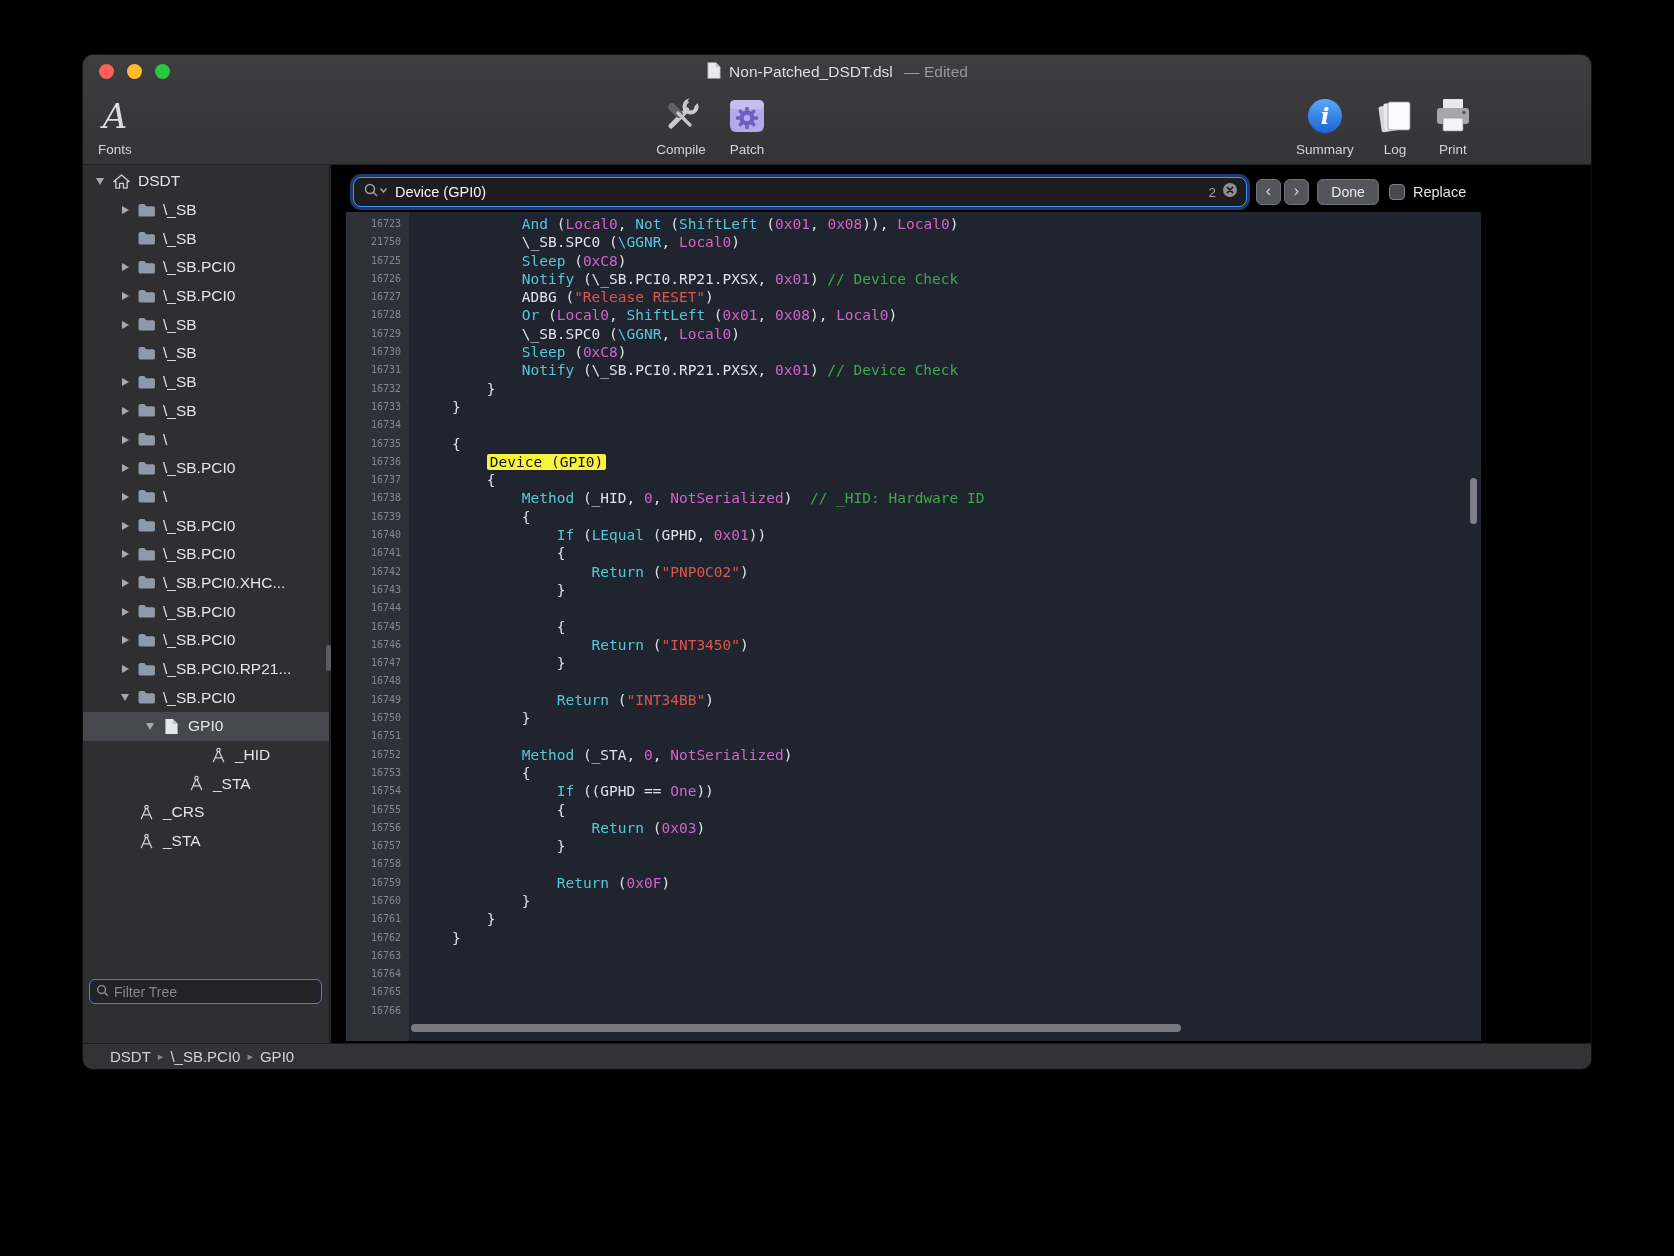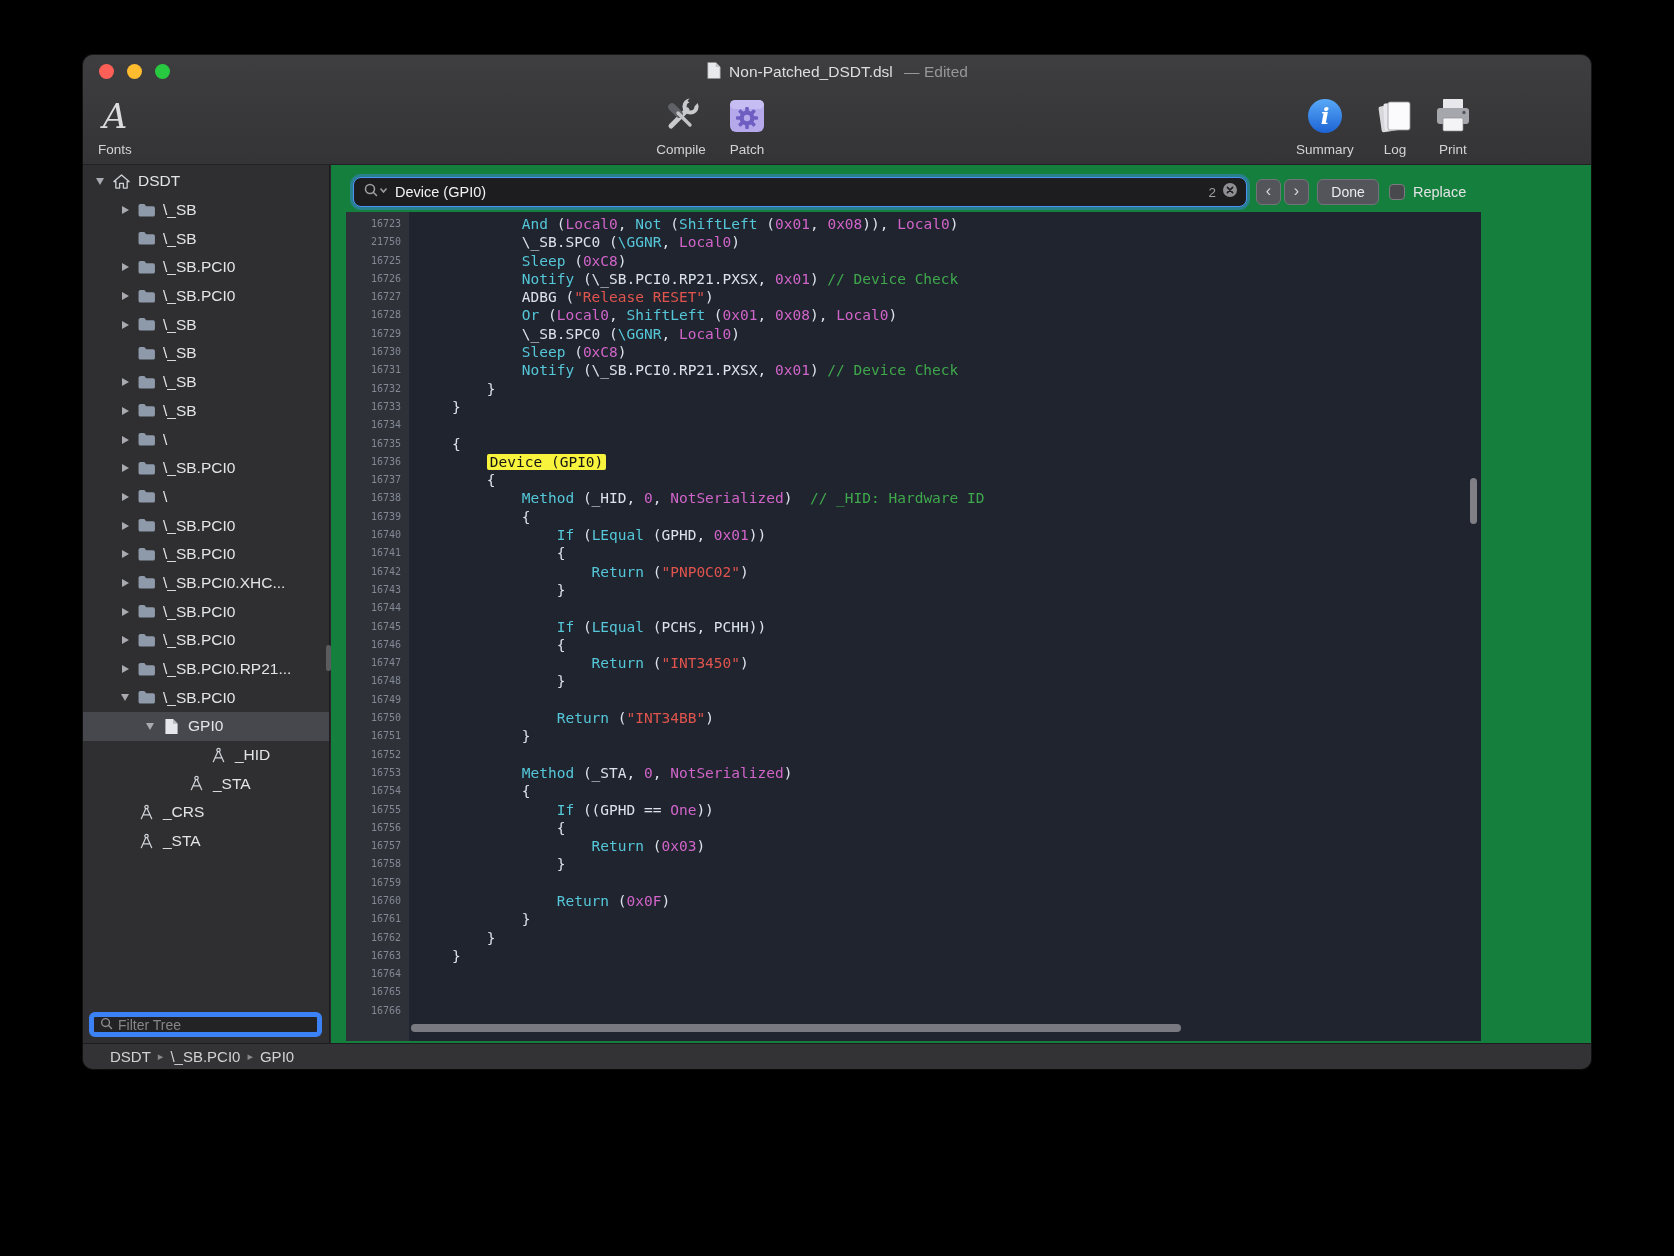--- a/index.html
+++ b/index.html
@@ -49,32 +49,32 @@
     background:#2f2f31; border-right:1px solid #1d1d1f; }
   .tree { position:absolute; left:0; right:0; top:2px; }
   .tree-row { display:flex; align-items:center; height:28.7px; font-size:15.5px; color:#e3e4e6; }
   .tree-row.selected { background:#46484e; }
   .disc { width:14px; height:14px; flex:none; display:inline-flex; align-items:center; justify-content:center; margin-right:3px; }
   .disc.closed::before { content:''; border-left:7px solid #a8aab0; border-top:4.5px solid transparent; border-bottom:4.5px solid transparent; }
   .disc.open::before   { content:''; border-top:7px solid #a8aab0; border-left:4.5px solid transparent; border-right:4.5px solid transparent; }
   .tree-icon { width:22px; flex:none; display:inline-flex; justify-content:center; margin-right:6px; }
   .tree-label { white-space:nowrap; }
 
-  .filter-field { position:absolute; left:6px; right:7px; top:847px; height:25px;
-    background:#232325; border:5px solid #3b82f6; border-radius:6px;
+  .filter-field { position:absolute; left:6px; right:7px; top:814px; height:25px;
+    background:#232325; border:1px solid #3b82f6; border-radius:6px;
     display:flex; align-items:center; padding:0 6px; gap:5px; }
   .filter-field input { flex:1; background:transparent; border:none; outline:none;
     font-family:"Liberation Sans", sans-serif; font-size:14px; color:#e6e6e8; }
   .filter-field input::placeholder { color:#85858a; }
 
   .splitter-grip { position:absolute; left:243px; top:480px; width:5px; height:26px;
     border-radius:3px; background:#5b5c60; }
 
   
-  .content { position:absolute; left:248px; top:0; right:0; bottom:0; background:#15803d; }
+  .content { position:absolute; left:248px; top:0; right:0; bottom:0; background:#000000; }
 
   .search-field { position:absolute; left:22px; top:12px; width:894px; height:30px;
     background:#1d1d1f; border:1.5px solid var(--focus,#4b92f8); border-radius:8px;
     box-shadow:0 0 0 3px rgba(64,128,240,.45);
     display:flex; align-items:center; padding:0 8px; gap:6px; }
   .search-field input { flex:1; background:transparent; border:none; outline:none;
     font-family:"Liberation Sans", sans-serif; font-size:14.5px; color:#f2f2f4; }
   .search-count { font-size:13.5px; color:#9fa0a5; }
 
   .nav-btns { position:absolute; left:925px; top:14px; display:flex; gap:3px; }
@@ -551,21 +551,20 @@
               <div class="code-line"><span class="tok-p">    {</span></div>
               <div class="code-line"><span class="tok-p">        </span><span class="tok-h">Device (GPI0)</span></div>
               <div class="code-line"><span class="tok-p">        {</span></div>
               <div class="code-line"><span class="tok-p">            </span><span class="tok-k">Method</span><span class="tok-p"> (_HID, </span><span class="tok-n">0</span><span class="tok-p">, </span><span class="tok-n">NotSerialized</span><span class="tok-p">)  </span><span class="tok-c">// _HID: Hardware ID</span></div>
               <div class="code-line"><span class="tok-p">            {</span></div>
               <div class="code-line"><span class="tok-p">                </span><span class="tok-k">If</span><span class="tok-p"> (</span><span class="tok-k">LEqual</span><span class="tok-p"> (GPHD, </span><span class="tok-n">0x01</span><span class="tok-p">))</span></div>
               <div class="code-line"><span class="tok-p">                {</span></div>
               <div class="code-line"><span class="tok-p">                    </span><span class="tok-k">Return</span><span class="tok-p"> (</span><span class="tok-s">"PNP0C02"</span><span class="tok-p">)</span></div>
               <div class="code-line"><span class="tok-p">                }</span></div>
               <div class="code-line"></div>
-              <div class="code-line"><span class="tok-p">                </span><span class="tok-k">If</span><span class="tok-p"> (</span><span class="tok-k">LEqual</span><span class="tok-p"> (PCHS, PCHH))</span></div>
               <div class="code-line"><span class="tok-p">                {</span></div>
               <div class="code-line"><span class="tok-p">                    </span><span class="tok-k">Return</span><span class="tok-p"> (</span><span class="tok-s">"INT3450"</span><span class="tok-p">)</span></div>
               <div class="code-line"><span class="tok-p">                }</span></div>
               <div class="code-line"></div>
               <div class="code-line"><span class="tok-p">                </span><span class="tok-k">Return</span><span class="tok-p"> (</span><span class="tok-s">"INT34BB"</span><span class="tok-p">)</span></div>
               <div class="code-line"><span class="tok-p">            }</span></div>
               <div class="code-line"></div>
               <div class="code-line"><span class="tok-p">            </span><span class="tok-k">Method</span><span class="tok-p"> (_STA, </span><span class="tok-n">0</span><span class="tok-p">, </span><span class="tok-n">NotSerialized</span><span class="tok-p">)</span></div>
               <div class="code-line"><span class="tok-p">            {</span></div>
               <div class="code-line"><span class="tok-p">                </span><span class="tok-k">If</span><span class="tok-p"> ((GPHD == </span><span class="tok-n">One</span><span class="tok-p">))</span></div>

